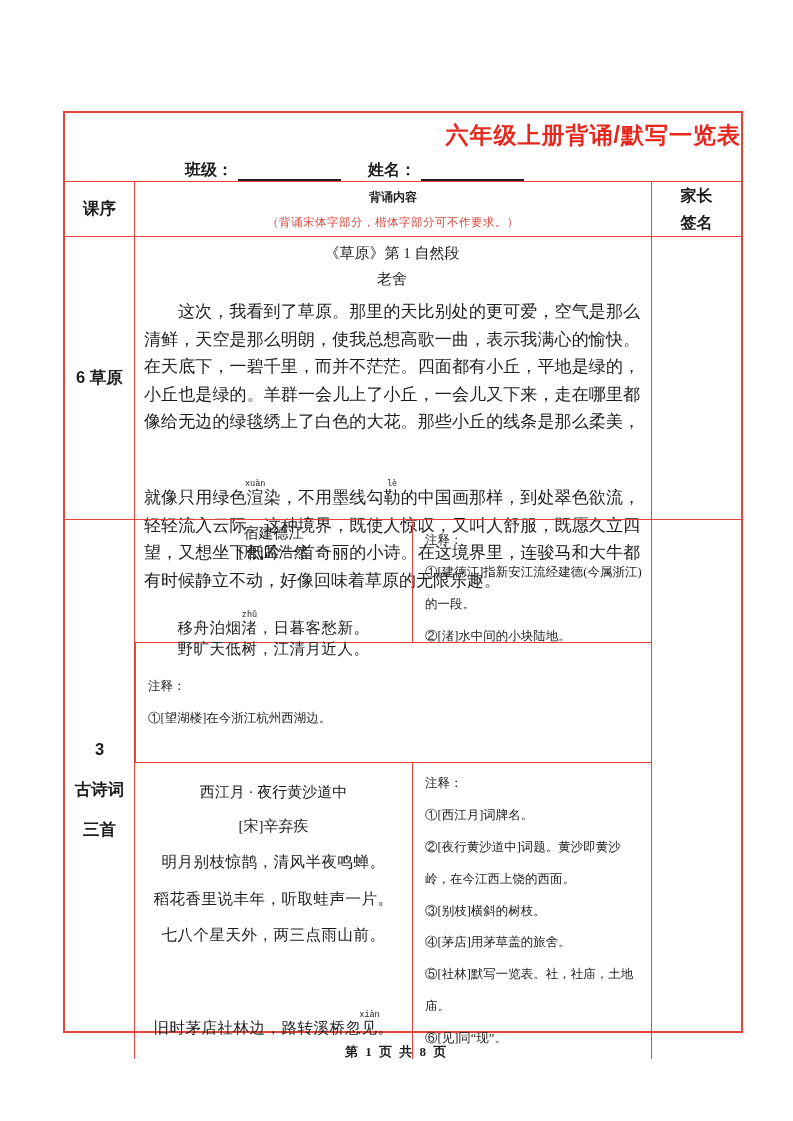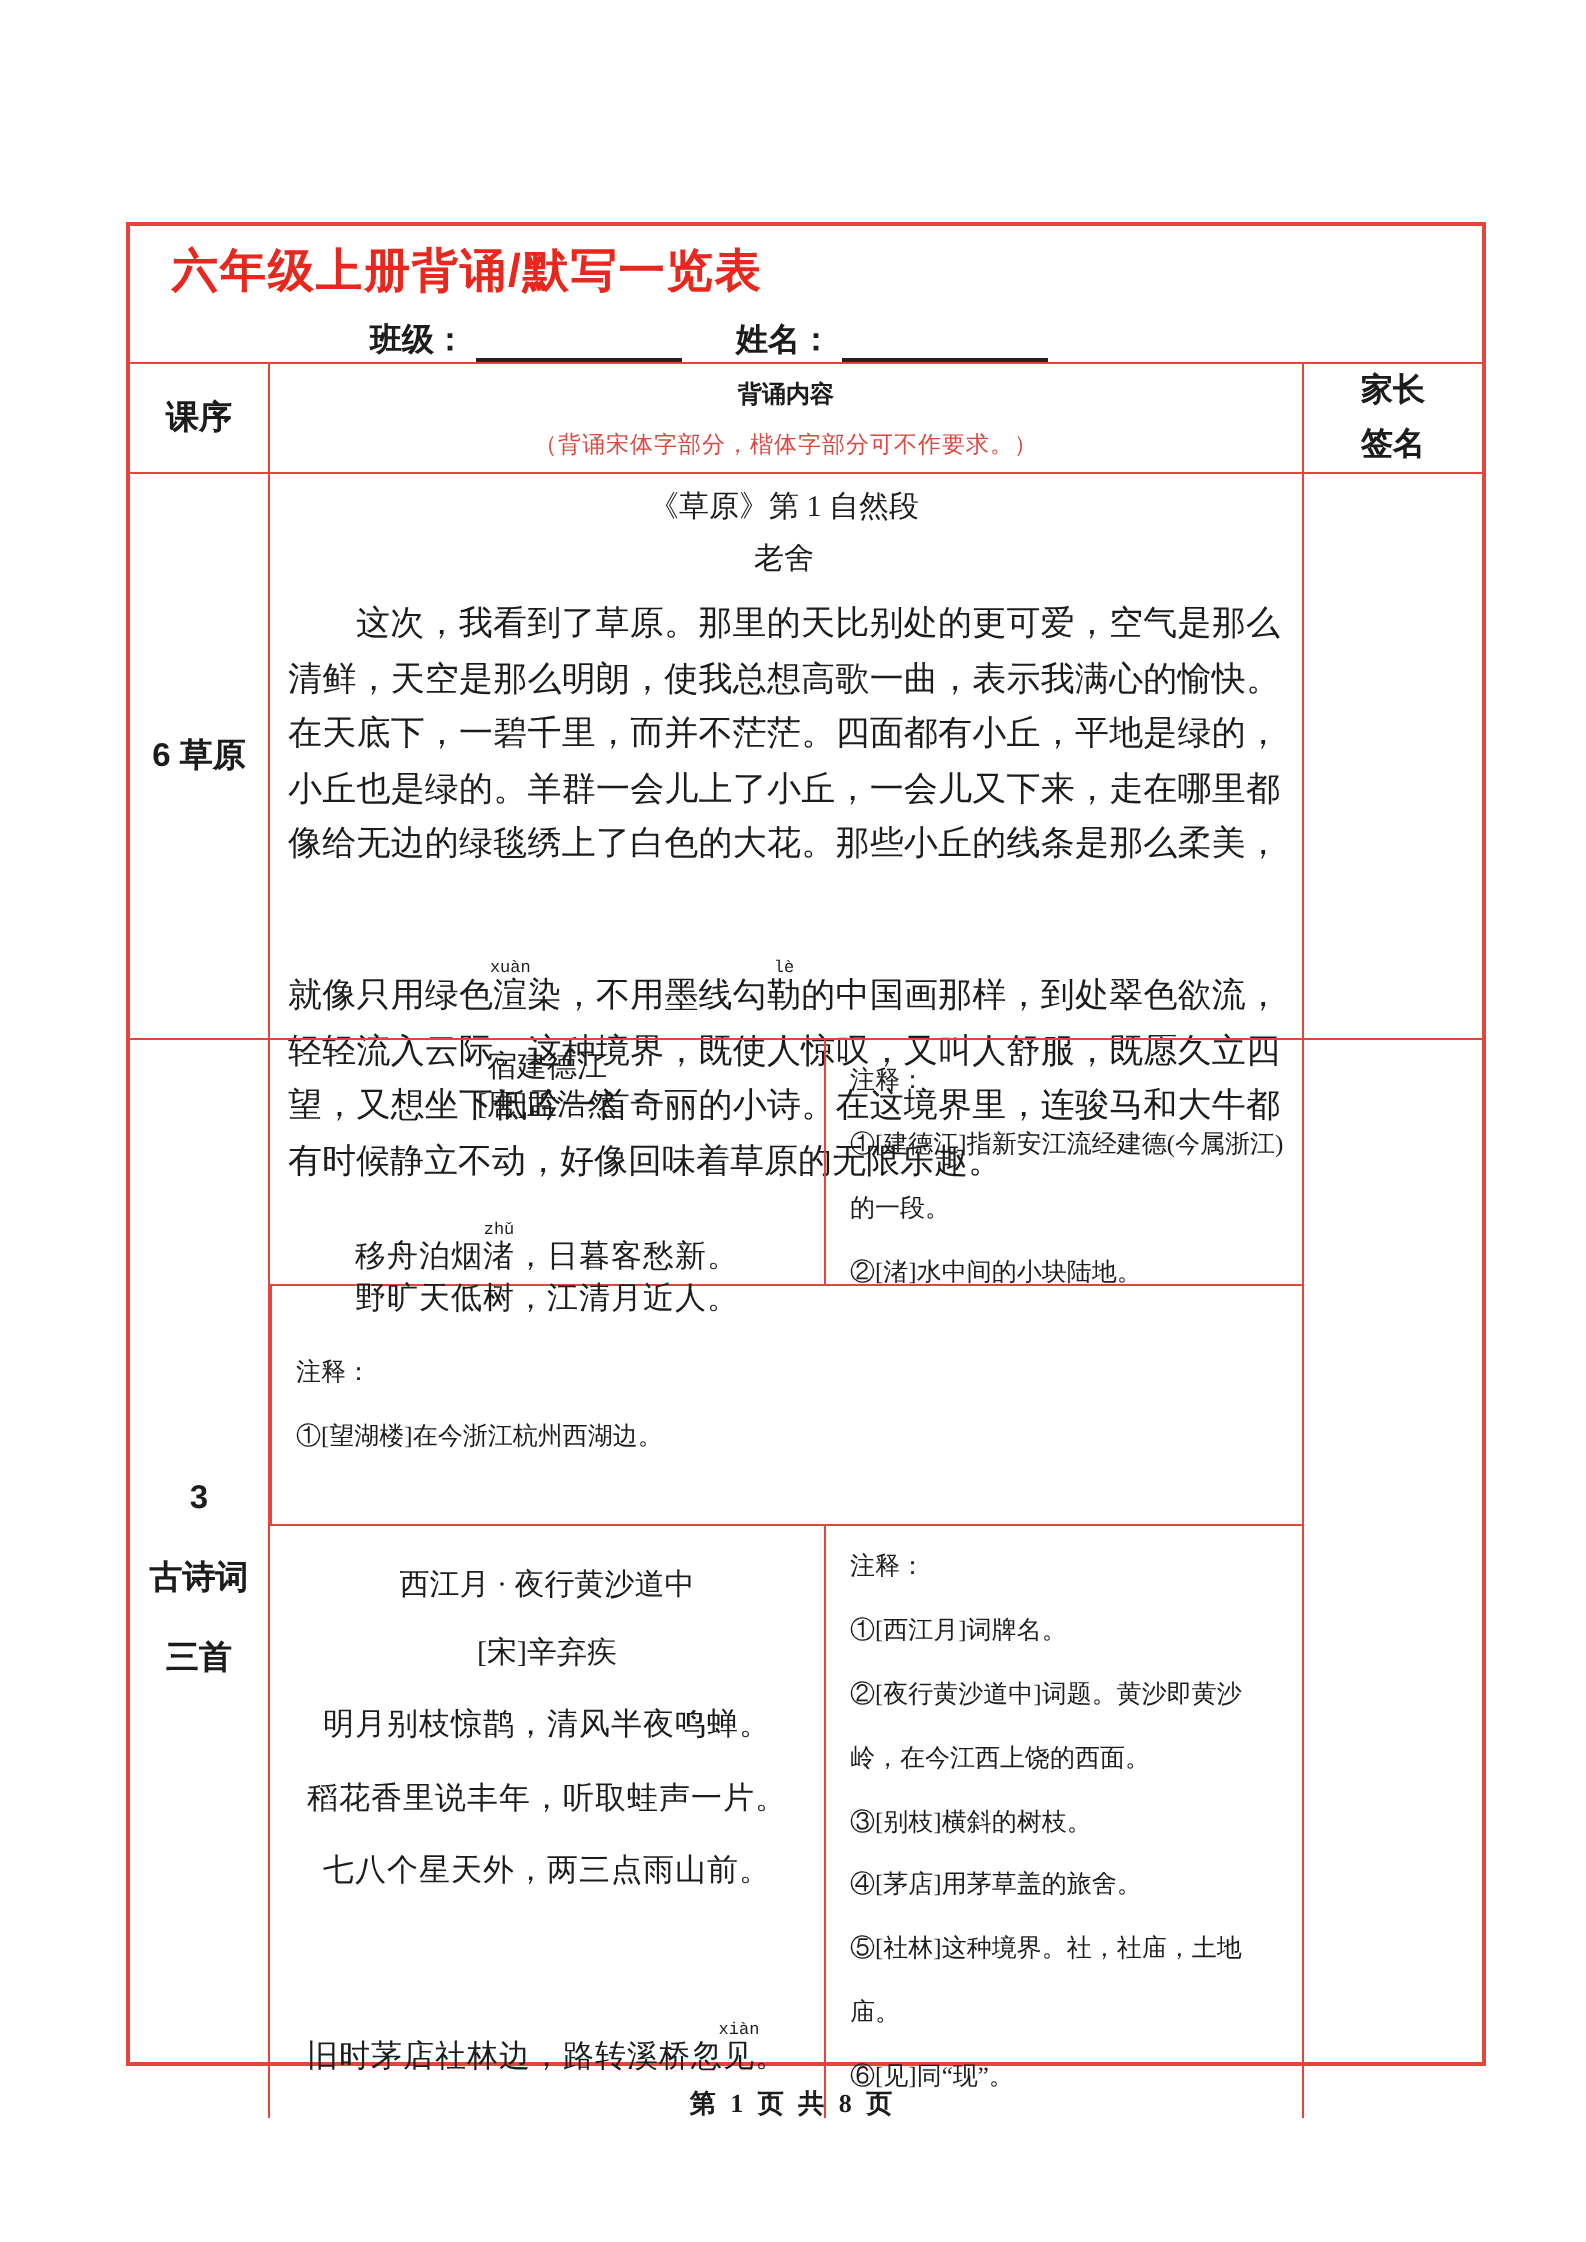--- a/index.html
+++ b/index.html
@@ -8,21 +8,21 @@
     width: 793px; height: 1121px; background: #ffffff; position: relative;
     font-family: "Liberation Serif", "DejaVu Serif", serif; color: #1c1c1c;
   }
   .sheet-table {
     position: absolute; left: 63px; top: 111px; width: 680px; height: 922px;
     border: 2px solid #e4453b; display: flex; flex-direction: column; background:#fff;
   }
   
   .title-block { height: 77px; display:flex; flex-direction:column; }
   .doc-title {
-    text-align:left; font-family:"Liberation Sans","DejaVu Sans",sans-serif;
+    text-align:right; font-family:"Liberation Sans","DejaVu Sans",sans-serif;
     font-weight:bold; font-size:23px; color:#e8281e; margin-top:7px; letter-spacing:1px;margin-left:21px;
   }
   .fill-line { display:flex; align-items:flex-end; margin-left:120px; margin-top:9px; font-size:16px; }
   .fill-label { font-weight:bold; }
   .blank { display:inline-block; width:103px; border-bottom:2px solid #222; height:18px; margin-left:5px; }
   .name-group { margin-left:27px; display:flex; align-items:flex-end; }
   
   .hline { border-top:1.5px solid #e4453b; }
   .cell-index { width:70px; border-right:1.5px solid #e4453b; display:flex; flex-direction:column;
     justify-content:center; align-items:center; font-family:"Liberation Sans","DejaVu Sans",sans-serif;
@@ -145,21 +145,21 @@
           <div class="poem-line">七八个星天外，两三点雨山前。</div>
           <div class="poem-line">旧时茅店社林边，路转溪桥忽<ruby>见<rt>xiàn</rt></ruby>。</div>
         </div>
         <div class="notes">
           <div class="notes-label">注释：</div>
           <div>
               <div class="note-item">①[西江月]词牌名。</div>
               <div class="note-item">②[夜行黄沙道中]词题。黄沙即黄沙岭，在今江西上饶的西面。</div>
               <div class="note-item">③[别枝]横斜的树枝。</div>
               <div class="note-item">④[茅店]用茅草盖的旅舍。</div>
-              <div class="note-item">⑤[社林]这种境界。社，社庙，土地庙。</div>
+              <div class="note-item">⑤[社林]默写一览表。社，社庙，土地庙。</div>
               <div class="note-item">⑥[见]同“现”。</div>
             </div>
         </div>
       </div>
 
     </div>
 
     <div class="cell-sign"></div>
   </div>
 

